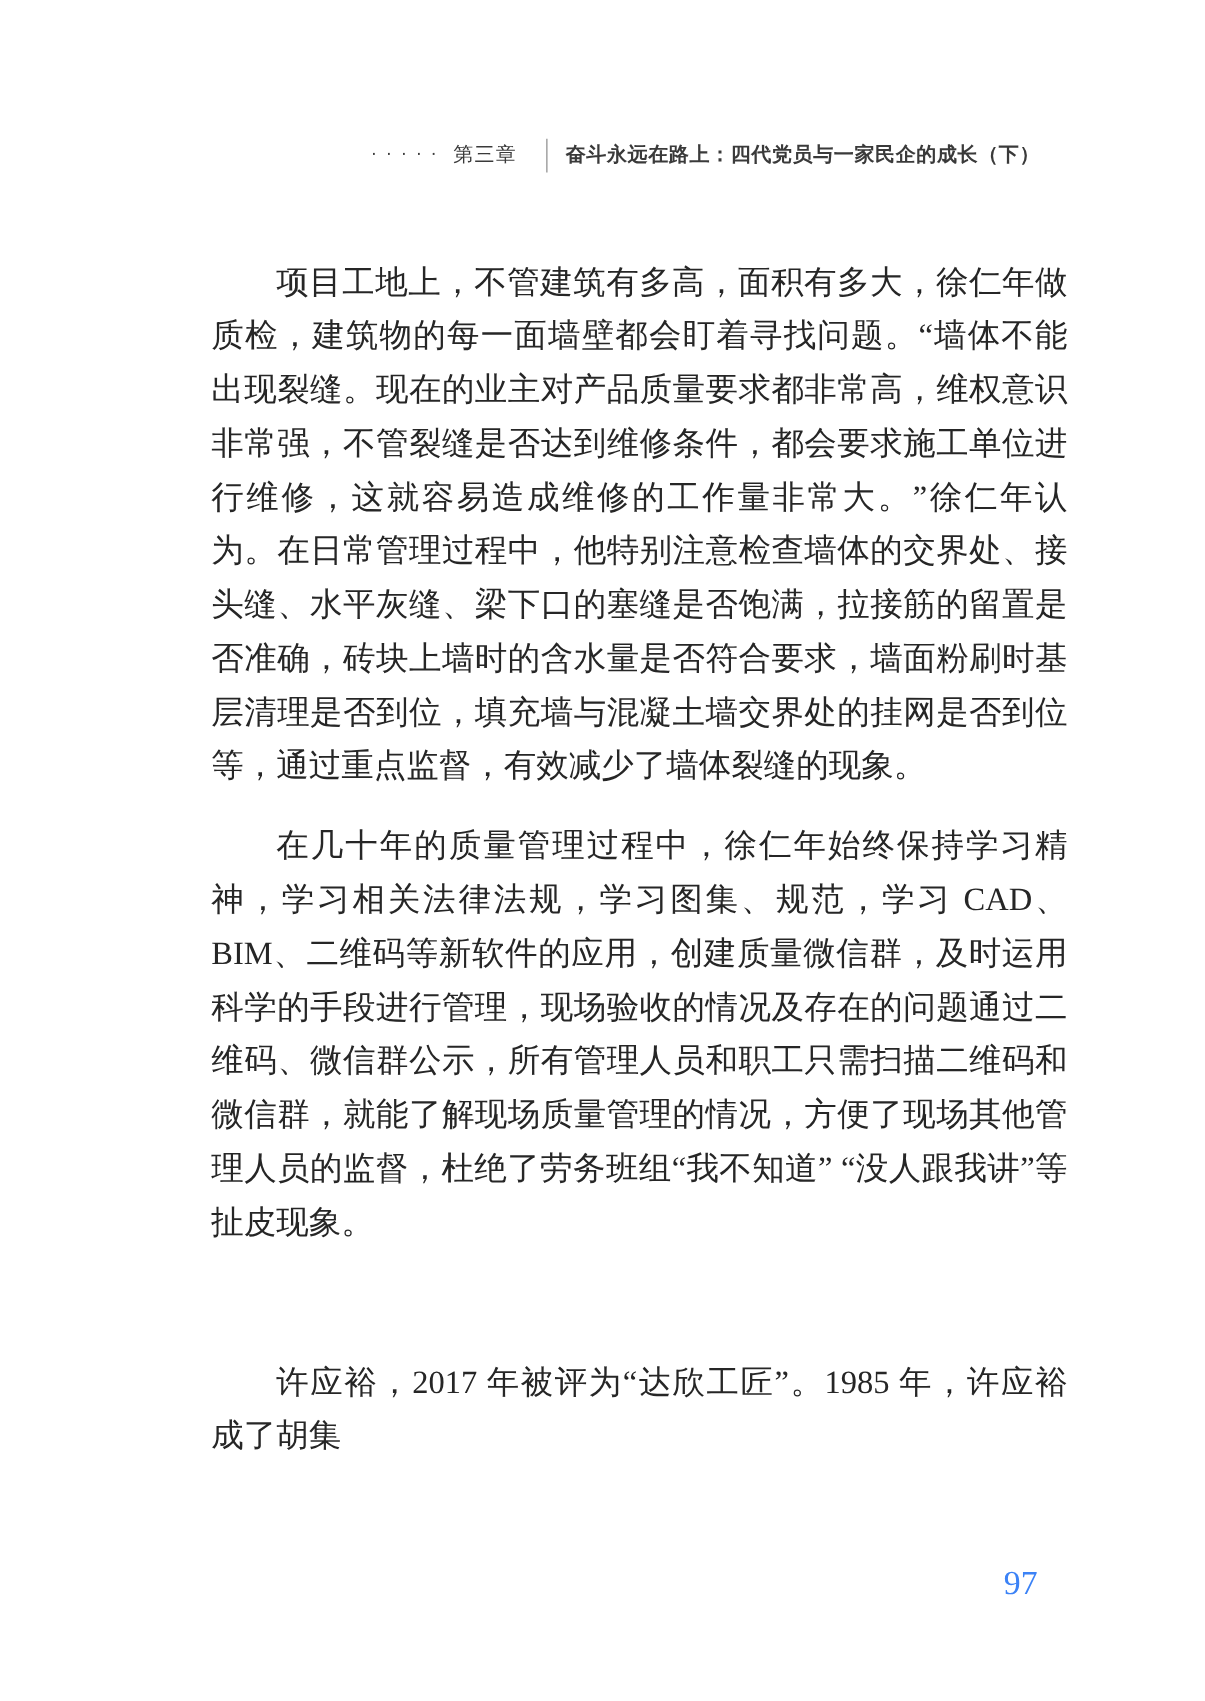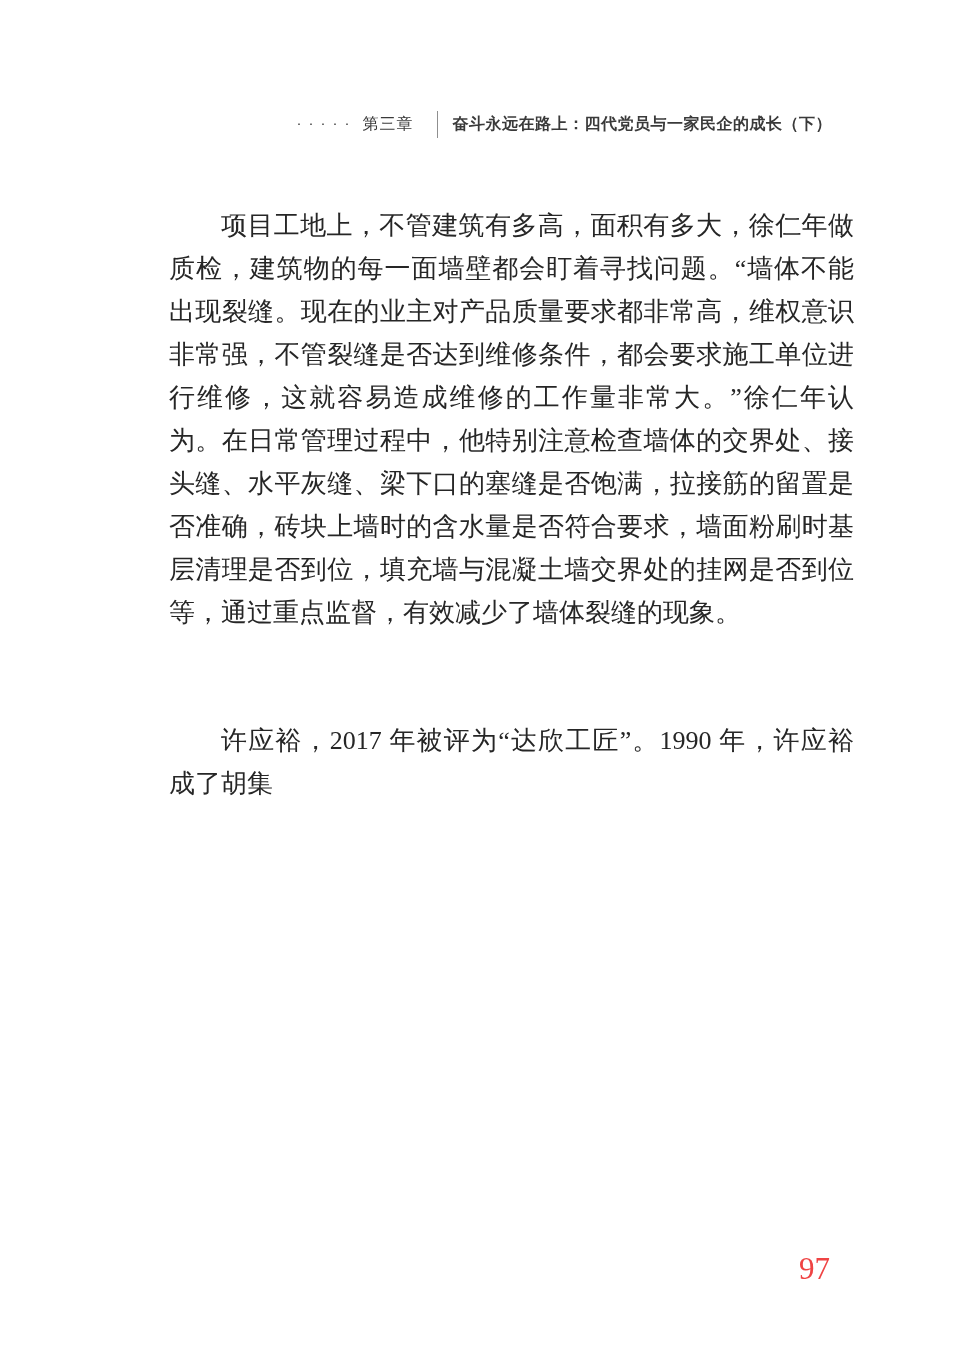--- a/index.html
+++ b/index.html
@@ -64,37 +64,38 @@
     text-indent: 2em;
   }
   .content p.new-section {
     margin-top: 85px;
   }
   
   .page-number {
     position: absolute;
     top: 1251px;
     right: 134px;
-    font-size: 31px;
-    color: #ef4444;
+    font-size: 27px;
+    color: #3b82f6;
     font-family: "Liberation Serif", "DejaVu Serif", serif;
   }
 </style>
 </head>
 <body>
 
 <div class="page">
 
   <div class="running-header">
     <span class="header-dots">·····</span>
     <span class="header-chapter">第三章</span>
     <span class="header-divider"></span>
     <span class="header-title">奋斗永远在路上：四代党员与一家民企的成长（下）</span>
   </div>
 
   <div class="content">
     <p>项目工地上，不管建筑有多高，面积有多大，徐仁年做质检，建筑物的每一面墙壁都会盯着寻找问题。“墙体不能出现裂缝。现在的业主对产品质量要求都非常高，维权意识非常强，不管裂缝是否达到维修条件，都会要求施工单位进行维修，这就容易造成维修的工作量非常大。”徐仁年认为。在日常管理过程中，他特别注意检查墙体的交界处、接头缝、水平灰缝、梁下口的塞缝是否饱满，拉接筋的留置是否准确，砖块上墙时的含水量是否符合要求，墙面粉刷时基层清理是否到位，填充墙与混凝土墙交界处的挂网是否到位等，通过重点监督，有效减少了墙体裂缝的现象。</p>
-    <p class="new-section">许应裕，2017 年被评为“达欣工匠”。1990 年，许应裕成了胡集</p>
+    <p>在几十年的质量管理过程中，徐仁年始终保持学习精神，学习相关法律法规，学习图集、规范，学习 CAD、BIM、二维码等新软件的应用，创建质量微信群，及时运用科学的手段进行管理，现场验收的情况及存在的问题通过二维码、微信群公示，所有管理人员和职工只需扫描二维码和微信群，就能了解现场质量管理的情况，方便了现场其他管理人员的监督，杜绝了劳务班组“我不知道” “没人跟我讲”等扯皮现象。</p>
+    <p class="new-section">许应裕，2017 年被评为“达欣工匠”。1985 年，许应裕成了胡集</p>
   </div>
 
   <div class="page-number">97</div>
 
 </div>
 
 </body></html>

